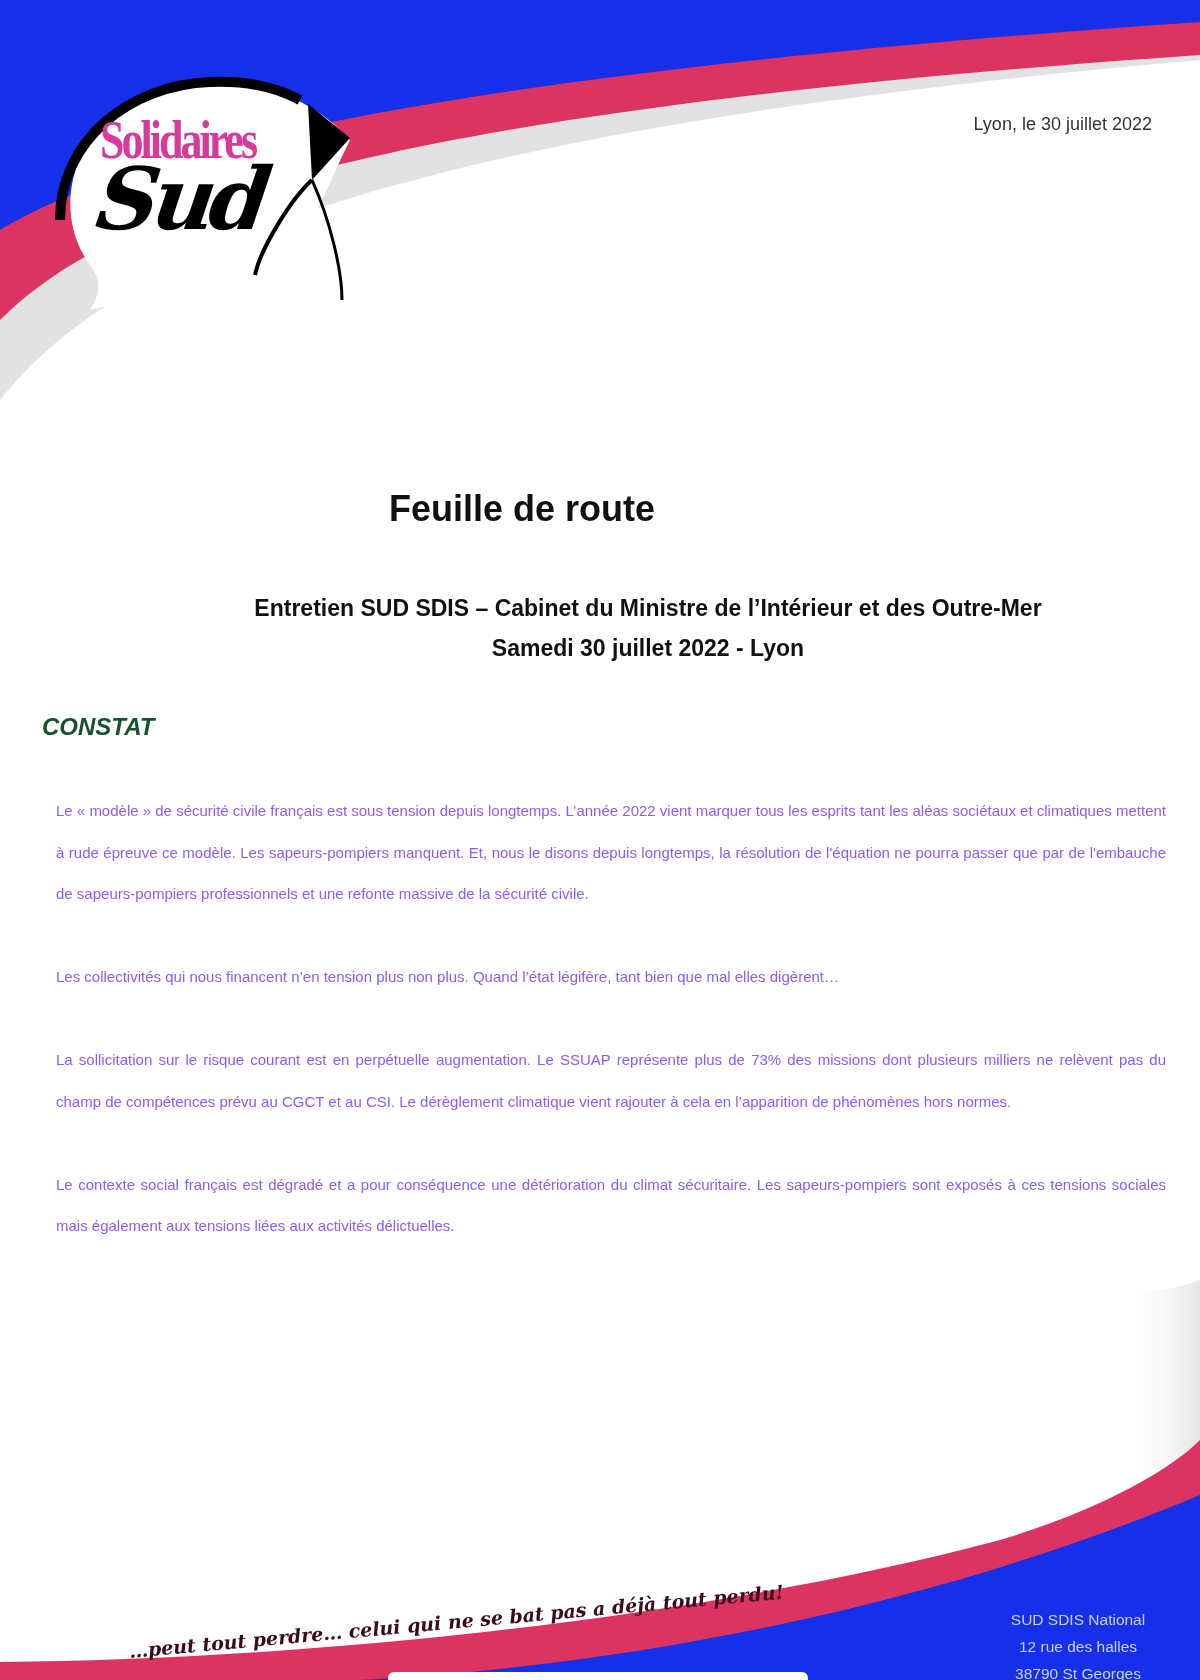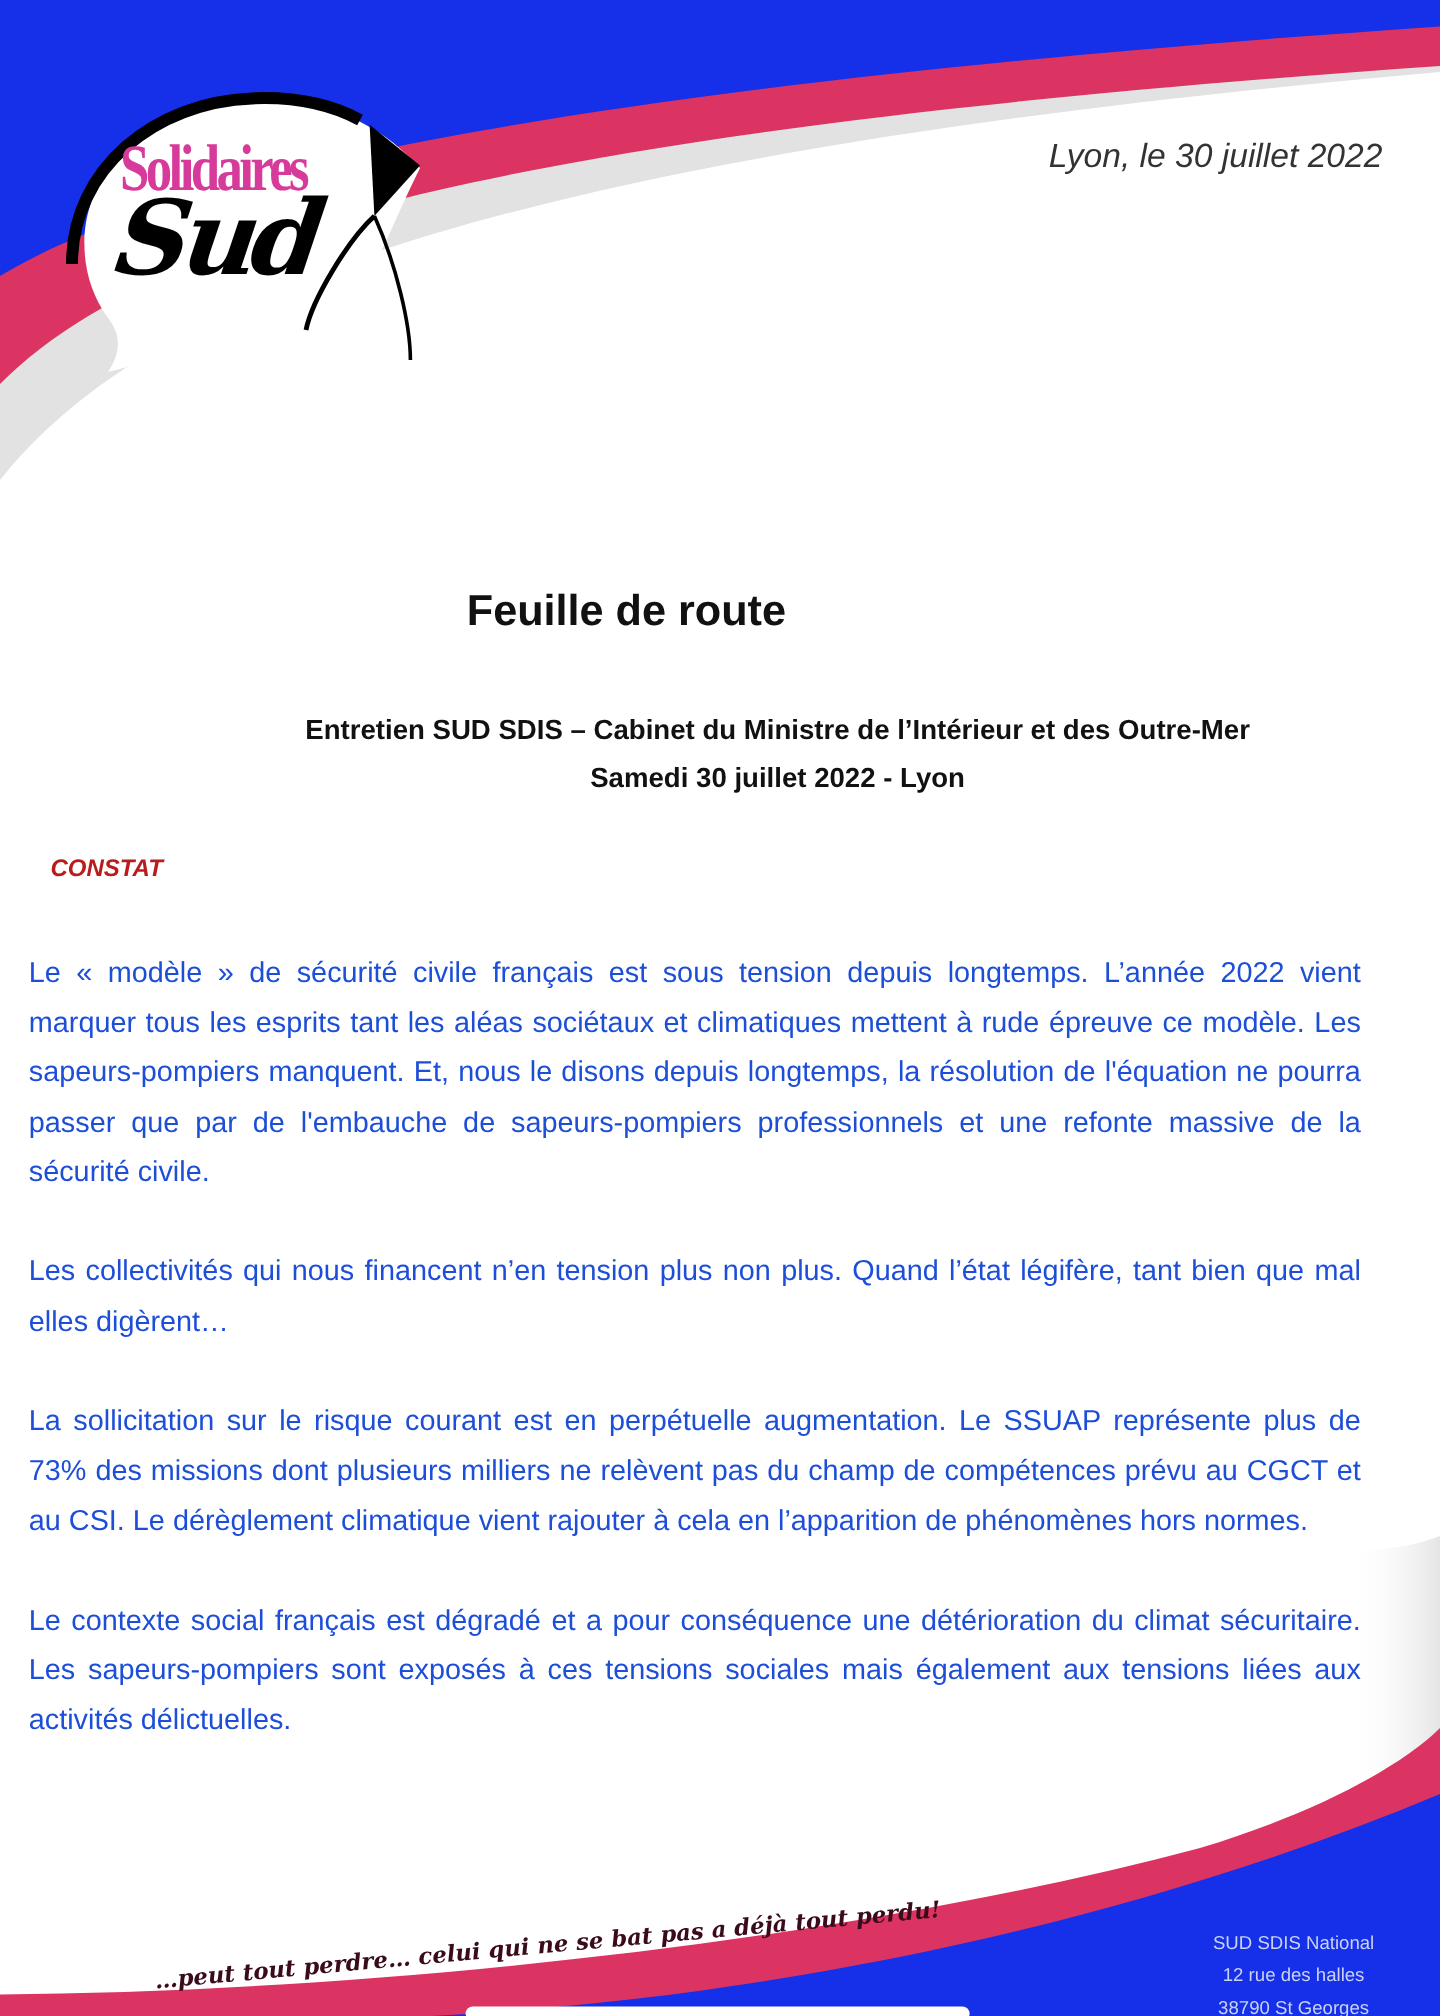--- a/index.html
+++ b/index.html
@@ -15,39 +15,38 @@
     position: absolute; left: 100px; top: 108px; font-family: "Liberation Serif", serif;
     font-weight: bold; font-size: 44px; letter-spacing: -3px; color: #d63a9a;
     transform: scaleY(1.25); transform-origin: left top;
   }
   .logo-sud {
     position: absolute; left: 98px; top: 150px; font-family: "DejaVu Serif", serif;
     font-weight: bold; font-style: italic; font-size: 86px; color: #000;
     letter-spacing: -6px; transform: skewX(-8deg);
   }
   .date {
-    position: absolute; right: 48px; top: 114px; font-size: 28px; color: #333;
+    position: absolute; right: 48px; top: 114px; font-size: 18px; color: #333;
     z-index: 3;
-    font-style: italic;
   }
   .title {
     position: absolute; left: 0; width: 1044px; top: 488px; text-align: center;
     font-size: 36px; font-weight: bold; color: #111; z-index: 3;
   }
   .subtitle {
     position: absolute; left: 0; width: 1200px; top: 588px; text-align: center;
     font-size: 23px; font-weight: bold; color: #111; line-height: 40px; z-index: 3; margin-left: 48px;
   }
   .section {
-    position: absolute; left: 42px; top: 713px; font-size: 20px; font-weight: bold;
-    font-style: italic; color: #b91c1c; z-index: 3;
+    position: absolute; left: 42px; top: 713px; font-size: 24px; font-weight: bold;
+    font-style: italic; color: #14532d; z-index: 3;
   }
   .body {
-    position: absolute; left: 24px; width: 1110px; top: 790px; z-index: 3;
-    font-size: 24px; line-height: 41.5px; color: #1d4ed8; text-align: justify;
+    position: absolute; left: 56px; width: 1110px; top: 790px; z-index: 3;
+    font-size: 15px; line-height: 41.5px; color: #8b5cf6; text-align: justify;
   }
   .body p { margin: 0 0 41.5px 0; }
   .footer-addr {
     position: absolute; right: 12px; width: 220px; top: 1606px; text-align: center;
     color: #c9d2f5; font-size: 15.5px; line-height: 27px; z-index: 3;
   }
   .slogan {
     position: absolute; left: 130px; top: 1640px; z-index: 3;
     font-family: "DejaVu Serif", serif; font-weight: bold; font-style: italic;
     font-size: 19px; color: #3a0b1b; transform: rotate(-5.2deg); transform-origin: left bottom;

